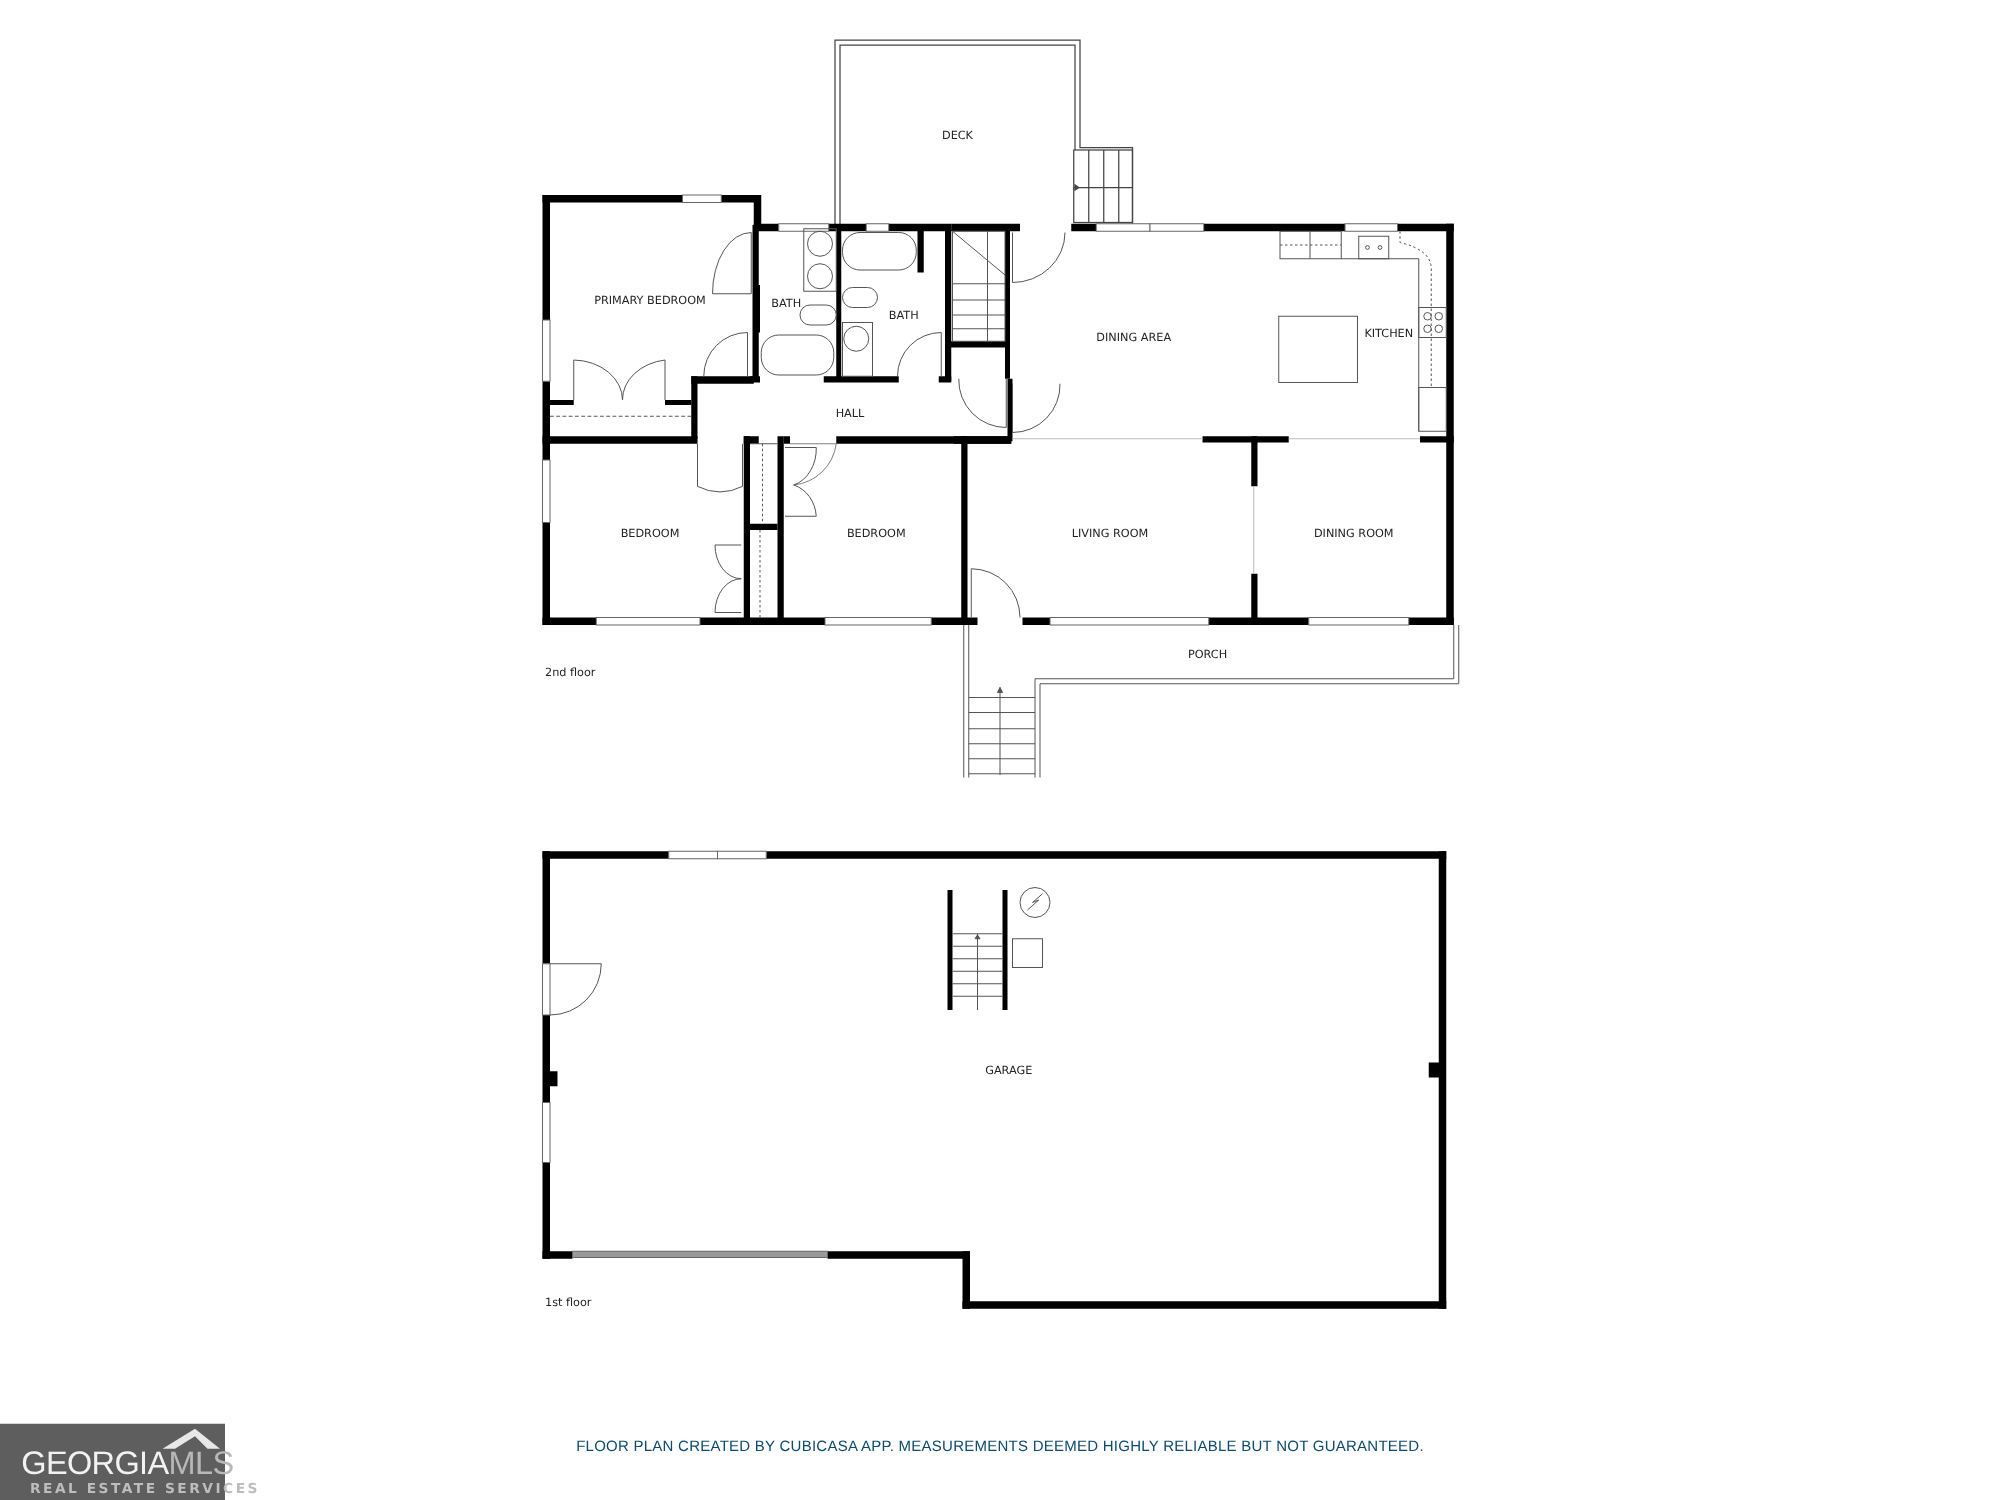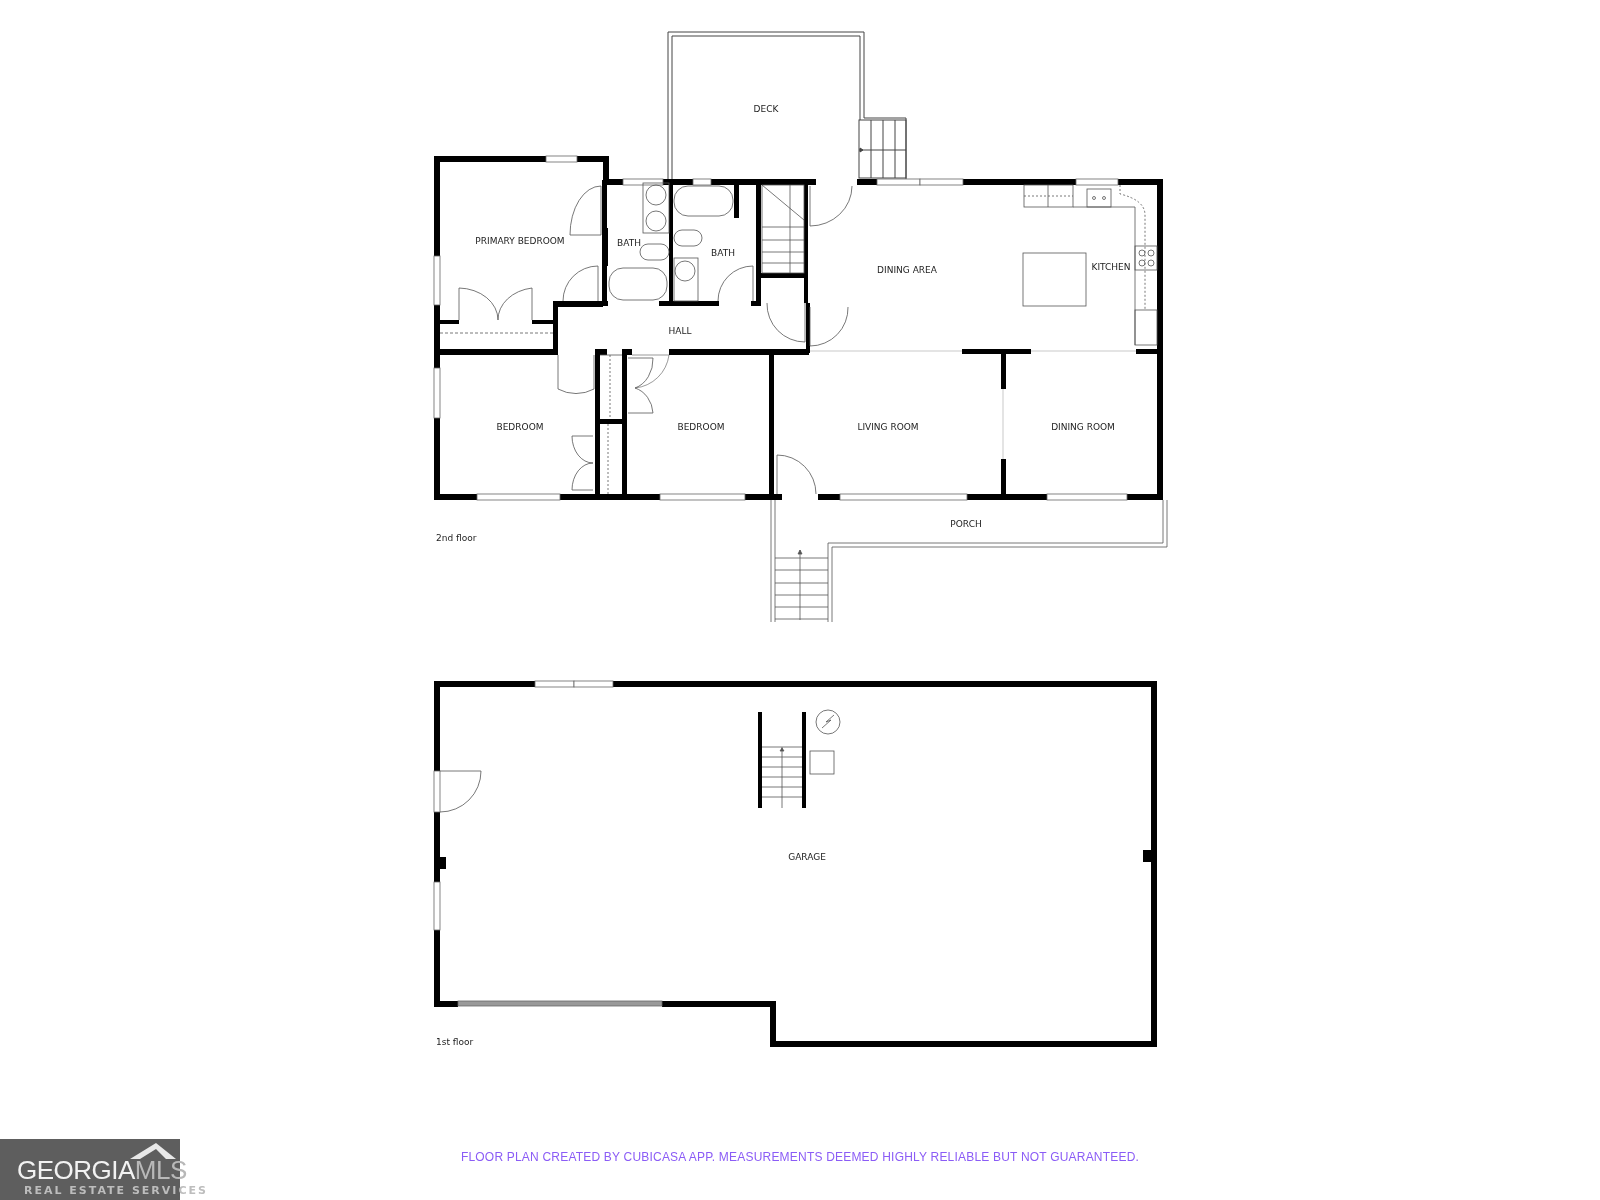--- a/index.html
+++ b/index.html
@@ -1,20 +1,20 @@
 <!DOCTYPE html>
 <html><head>
 <meta charset="utf-8">
 <style>
   html, body { margin:0; padding:0; background:#ffffff; }
   body { width:1600px; height:1200px; position:relative; overflow:hidden; font-family:"DejaVu Sans", sans-serif; }
   svg#plan { position:absolute; left:0; top:0; }
   .room-label { font-family:"DejaVu Sans", sans-serif; font-size:9px; fill:#222; text-anchor:middle; dominant-baseline:middle; }
   .floor-label { font-family:"DejaVu Sans", sans-serif; font-size:9px; fill:#222; }
-  .footer { position:absolute; left:0; width:1600px; top:1150px; text-align:center; font-family:"Liberation Sans", sans-serif; font-size:12px; color:#8b5cf6; letter-spacing:0.2px; }
+  .footer { position:absolute; left:0; width:1600px; top:1150px; text-align:center; font-family:"Liberation Sans", sans-serif; font-size:12px; color:#0c4a6e; letter-spacing:0.2px; }
   .logo { position:absolute; left:0; top:1139px; width:180px; height:61px; background:#5e5e5e; }
   .logo .main { position:absolute; left:4px; top:16px; font-family:"Liberation Sans", sans-serif; font-size:26px; color:#f2f2f2; letter-spacing:-0.5px; white-space:nowrap;margin-left:13px; }
   .logo .main .mls { color:#b8b8b8; }
   .logo .sub { position:absolute; left:24px; top:45px; font-family:"DejaVu Sans", sans-serif; font-size:11px; font-weight:bold; color:#bdbdbd; letter-spacing:2px; white-space:nowrap; }
   .logo .roof { position:absolute; left:128px; top:2px; }
 </style>
 </head>
 <body>
 
 <svg id="plan" width="1600" height="1200" viewBox="0 0 1600 1200">

